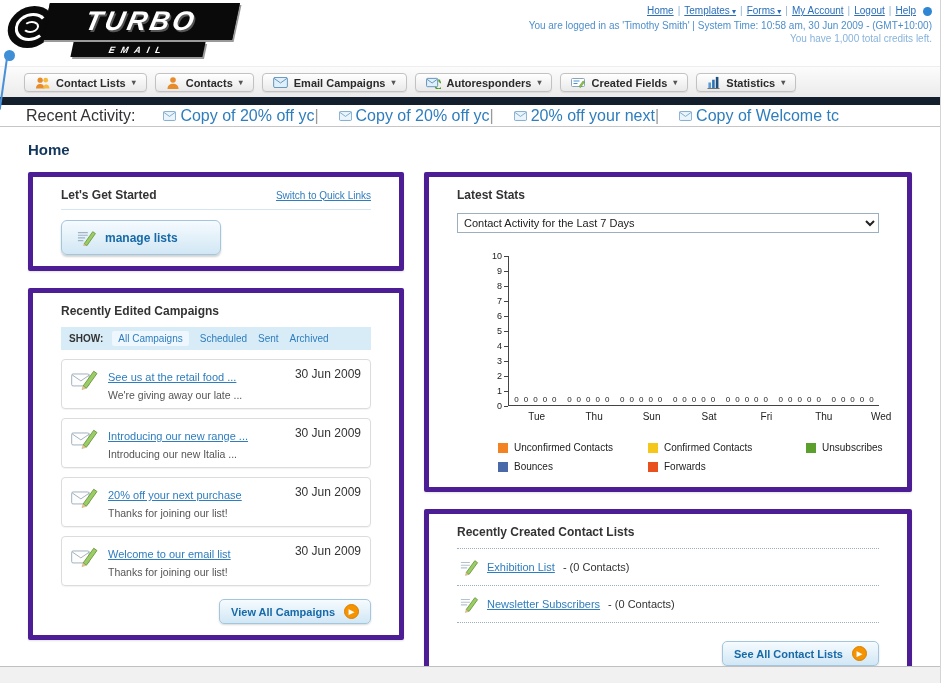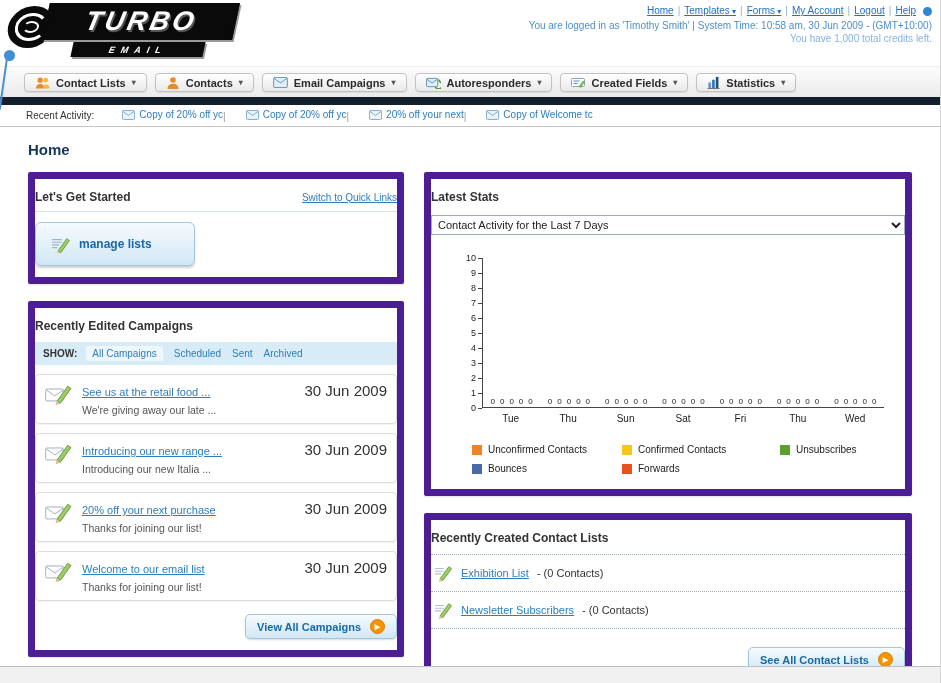--- a/index.html
+++ b/index.html
@@ -31,56 +31,56 @@
   .login-info { margin-top:4px; font-size:10px; color:#4d8fcb; }
   .credits-info { margin-top:2px; font-size:10px; color:#87b3dd; }
 
   
   .main-nav { height:31px; background:linear-gradient(#fcfcfc,#ebebeb); border-top:1px solid #eee; padding:3px 0 2px 24px; display:flex; gap:8px; align-items:center; }
   .nav-tab { display:inline-flex; align-items:center; gap:6px; height:19px; padding:0 10px; border:1px solid #c2c2c2; border-radius:4px; background:linear-gradient(#ffffff,#e9e9e9); font-size:11px; font-weight:bold; color:#2b2b2b; box-shadow:0 1px 1px rgba(0,0,0,.08); }
   .nav-icon { display:inline-flex; }
   .dark-bar { height:8px; background:#141f2d; }
 
   
-  .activity-bar { height:22px; border-bottom:1px solid #c6c6c6; display:flex; align-items:center; padding-left:26px; font-size:10px; gap:8px; background:#fff; }
+  .activity-bar { height:22px; border-bottom:1px solid #c6c6c6; display:flex; align-items:center; padding-left:26px; font-size:16px; gap:8px; background:#fff; }
   .act-label { color:#333; }
   .act-item { color:#2e7dbe; text-decoration:none; display:inline-flex; gap:4px; align-items:center;padding-left:20px; }
   .act-icon { display:inline-flex; }
   .act-sep { color:#999; }
 
   
   .content { padding:10px 28px 0 28px; }
   .page-title { font-size:15px; color:#14375e; margin:4px 0 14px; font-weight:bold; }
   .cols { display:flex; gap:20px; align-items:flex-start; }
   .col-left { width:376px; flex:none; }
   .col-right { flex:1; min-width:0; }
-  .panel { background:#fff; border:7px solid #4c1d95; border-radius:2px; box-shadow:0 1px 2px rgba(0,0,0,.12); padding:11px 0; }
+  .panel { background:#fff; border:5px solid #4c1d95; border-radius:2px; box-shadow:0 1px 2px rgba(0,0,0,.12); padding:11px 28px; }
   .panel-title { font-size:12px; font-weight:bold; color:#333; margin-bottom:9px; }
   .link { color:#2e7dbe; font-size:10px; }
 
   
   .gs-head { display:flex; justify-content:space-between; align-items:center; border-bottom:1px solid #d5e6f3; padding-bottom:7px; }
   .gs-title { font-size:12px; font-weight:bold; color:#333; }
   .gs-buttons { display:flex; gap:18px; margin-top:10px; }
-  .gs-button { display:inline-flex; align-items:center; gap:9px; min-width:160px; height:44px; padding:0 14px; border:1px solid #a3c6dd; border-radius:6px; background:linear-gradient(#f6fbfe,#d1e7f5); color:#1769a8; font-weight:bold; font-size:12px; box-shadow:0 2px 2px rgba(0,0,0,.18); }
+  .gs-button { display:inline-flex; align-items:center; gap:9px; min-width:160px; height:35px; padding:0 14px; border:1px solid #a3c6dd; border-radius:6px; background:linear-gradient(#f6fbfe,#d1e7f5); color:#1769a8; font-weight:bold; font-size:12px; box-shadow:0 2px 2px rgba(0,0,0,.18); }
   .btn-icon { display:inline-flex; }
 
   
   .camp-panel { margin-top:17px; }
   .camp-tabbar { background:#d8ecf8; display:flex; align-items:center; gap:9px; padding:4px 8px; font-size:10px; }
   .show-label { color:#333; font-weight:bold; }
   .camp-tabs { display:inline-flex; gap:11px; align-items:center; }
   .camp-tab { color:#2e7dbe; text-decoration:none; }
   .camp-tab.selected { background:#eef7fd; padding:2px 6px; border-radius:2px; }
   .camp-item { display:flex; align-items:flex-start; gap:9px; border:1px solid #dcdcdc; border-radius:4px; padding:7px 9px; margin-top:9px; box-shadow:0 1px 1px rgba(0,0,0,.05); }
   .camp-icon { display:inline-flex; flex:none; margin-top:1px; }
   .camp-text { flex:1; min-width:0; }
   .camp-title { font-size:11px; color:#2e7dbe; }
   .camp-sub { font-size:10.5px; color:#555; margin-top:4px; }
-  .camp-date { font-size:15px; color:#333; white-space:nowrap; }
+  .camp-date { font-size:12px; color:#333; white-space:nowrap; }
   .panel-actions { display:flex; justify-content:flex-end; margin-top:13px; }
   .action-button { display:inline-flex; align-items:center; gap:9px; padding:4px 11px; border:1px solid #a3c6dd; border-radius:5px; background:linear-gradient(#f6fbfe,#d1e7f5); color:#1769a8; font-weight:bold; font-size:11px; box-shadow:0 1px 2px rgba(0,0,0,.15); }
   .arrow-circle { width:15px; height:15px; border-radius:50%; background:#f59300; border:1px solid #d97f00; color:#fff; display:inline-flex; align-items:center; justify-content:center; font-size:7px; line-height:1; }
 
   
   .stats-select { width:100%; margin-top:2px; font-size:11px; padding:2px; border:1px solid #9ab0c0; background:#fff; color:#222; font-family:inherit; }
   .chart { margin:16px 0 2px 25px; }
   .chart-plot-row { display:flex; padding-top:7px; }
   .chart-yaxis { position:relative; width:26px; height:150px; flex:none; }
   .ytick { position:absolute; right:0; height:0; width:100%; display:flex; align-items:center; justify-content:flex-end; }

